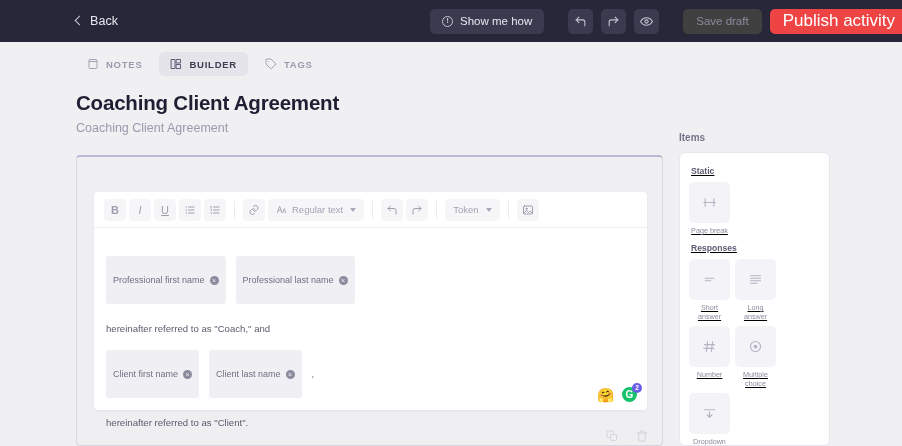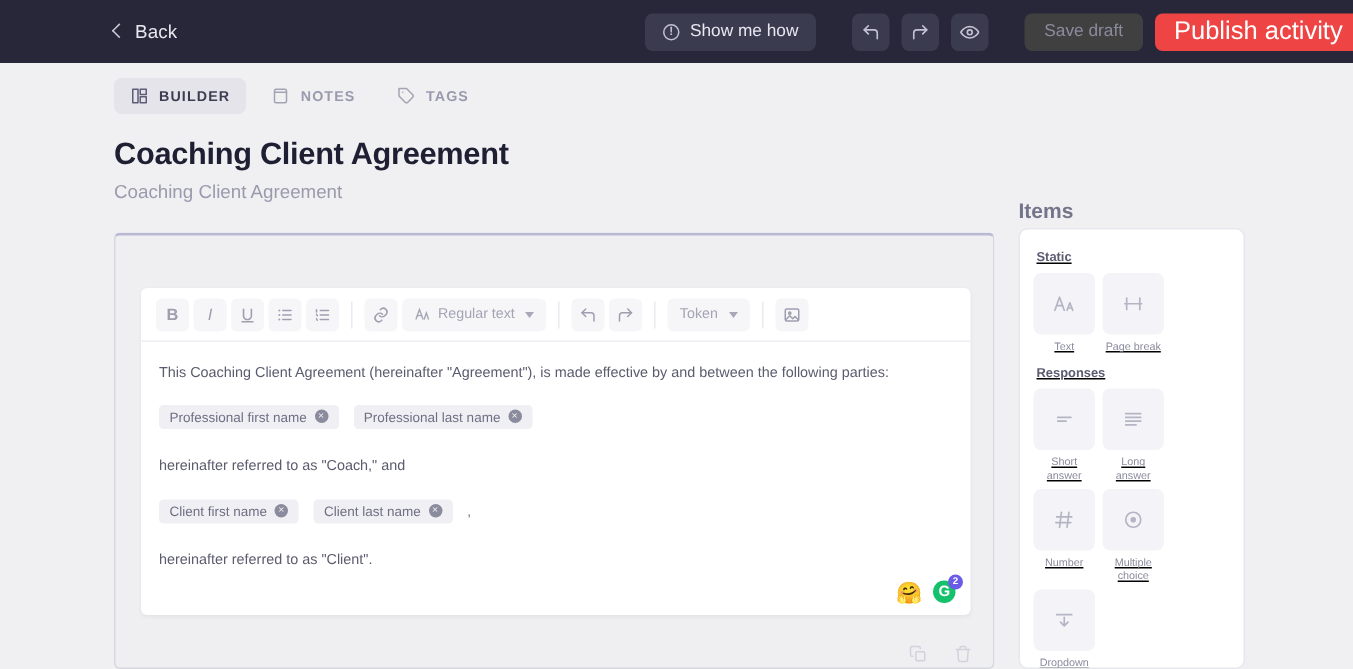--- a/index.html
+++ b/index.html
@@ -102,22 +102,22 @@
   }
   .tb-btn.wide { width:auto; padding:0 8px; gap:5px; font-size:9.5px; color:#a4a4b4; }
   .tb-sep { width:1px;height:18px;background:#eaeaf0;margin:0 5px; }
   .tb-caret { width:0;height:0;border-left:3.5px solid transparent;
     border-right:3.5px solid transparent;border-top:4px solid #a8a8b8;margin-left:2px; }
 
   .doc-body { padding:14px 12px 0 12px; position:relative; }
   .doc-line { font-size:9.6px; color:#5b5b6e; line-height:1.5; }
   .chip-row { margin:14px 0 0 0; display:flex; align-items:center; gap:10px; flex-wrap:wrap; }
   .chip {
-    display:inline-flex; align-items:flex-start; gap:5px;
-    background:#f0f0f4; border-radius:3px; padding:3px 7px;
+    display:inline-flex; align-items:center; gap:5px;
+    background:#f0f0f4; border-radius:3px; padding:19px 7px;
     font-size:9px; color:#6f6f84;
   }
   .chip-x {
     width:9px;height:9px;border-radius:50%;background:#8b8b9e;color:#f0f0f4;
     display:flex;align-items:center;justify-content:center;
     font-size:7px; line-height:1; cursor:pointer;
   }
   .chip-after { font-size:9px; color:#6f6f84; }
   .spacer-line { height:18px; }
 
@@ -139,21 +139,21 @@
   }
 
   .card-footer-icons {
     position:absolute; right:14px; bottom:3px; display:flex; gap:18px; align-items:center;
   }
   .card-footer-icons svg { display:block; }
 
   
   .items-label {
     position:absolute; left:679px; top:132px;
-    font-size:14px; color:#74748a; font-weight:bold;
+    font-size:10px; color:#74748a; font-weight:bold;
   }
   .items-panel {
     position:absolute; left:679px; top:152px; width:151px; height:294px;
     background:#ffffff; border:1px solid #e7e7ee; border-radius:6px;
     padding:10px 9px 0 9px; overflow:hidden;text-decoration:underline;
   }
   .section-title {
     font-size:8.6px; font-weight:bold; color:#5b5b72; margin:3px 0 6px 2px;
   }
   .grid3 { display:flex; flex-wrap:wrap; gap:5px; }
@@ -209,37 +209,37 @@
       </div>
 
       <div class="gap-sm"></div>
 
       <div class="btn-light">Save draft</div>
       <div class="btn-primary">Publish activity</div>
     </div>
   </div>
 
   <div class="tabs">
+    <div class="tab">
+      <svg width="12" height="12" viewBox="0 0 24 24" fill="none" stroke="#a3a3b4" stroke-width="2" stroke-linecap="round" stroke-linejoin="round">
+        <rect x="4" y="3" width="16" height="18" rx="2"></rect>
+        <line x1="4" y1="7" x2="20" y2="7"></line>
+      </svg>
+      <span>NOTES</span>
+    </div>
     <div class="tab active">
       <svg width="12" height="12" viewBox="0 0 24 24" fill="none" stroke="#5c5c78" stroke-width="2" stroke-linecap="round" stroke-linejoin="round">
         <rect x="3" y="3" width="7" height="18"></rect>
         <rect x="13" y="3" width="8" height="7"></rect>
         <rect x="13" y="13" width="8" height="8"></rect>
       </svg>
       <span>BUILDER</span>
     </div>
     <div class="tab">
       <svg width="12" height="12" viewBox="0 0 24 24" fill="none" stroke="#a3a3b4" stroke-width="2" stroke-linecap="round" stroke-linejoin="round">
-        <rect x="4" y="3" width="16" height="18" rx="2"></rect>
-        <line x1="4" y1="7" x2="20" y2="7"></line>
-      </svg>
-      <span>NOTES</span>
-    </div>
-    <div class="tab">
-      <svg width="12" height="12" viewBox="0 0 24 24" fill="none" stroke="#a3a3b4" stroke-width="2" stroke-linecap="round" stroke-linejoin="round">
         <path d="M20.59 13.41l-7.17 7.17a2 2 0 0 1-2.83 0L2 12V2h10l8.59 8.59a2 2 0 0 1 0 2.82z"></path>
         <line x1="7" y1="7" x2="7.01" y2="7"></line>
       </svg>
       <span>TAGS</span>
     </div>
   </div>
 
   <div class="page-title">Coaching Client Agreement</div>
   <div class="page-subtitle">Coaching Client Agreement</div>
 
@@ -315,21 +315,20 @@
         <div class="tb-btn">
           <svg width="12" height="12" viewBox="0 0 24 24" fill="none" stroke="#9e9eb0" stroke-width="2" stroke-linecap="round" stroke-linejoin="round">
             <rect x="3" y="4" width="18" height="16" rx="2"></rect>
             <circle cx="9" cy="9.5" r="1.5"></circle>
             <path d="M4 18l5-5 4 4 3-3 4 4"></path>
           </svg>
         </div>
       </div>
 
       <div class="doc-body">
-        <div class="doc-line">This Coaching Client Agreement (hereinafter "Agreement"), is made effective by and between the following parties:</div>
 
         <div class="chip-row">
           <span class="chip">
             <span>Professional first name</span>
             <span class="chip-x">×</span>
           </span>
           <span class="chip">
             <span>Professional last name</span>
             <span class="chip-x">×</span>
           </span>
@@ -381,31 +380,20 @@
   </div>
 
   <div class="items-label">Items</div>
 
   <div class="items-panel">
 
     <div class="section-title">Static</div>
     <div class="grid3">
       <div class="item-cell">
         <div class="item-tile">
-          <svg width="15" height="15" viewBox="0 0 24 24" fill="none" stroke="#b4b4c4" stroke-width="1.8" stroke-linecap="round" stroke-linejoin="round">
-            <path d="M2 19 L7 5 L12 19"></path>
-              <line x1="4" y1="14" x2="10" y2="14"></line>
-            <path d="M15 19 L18 11 L21 19"></path>
-              <line x1="16" y1="16.5" x2="20" y2="16.5"></line>
-          </svg>
-        </div>
-        <div class="item-label">Text</div>
-      </div>
-      <div class="item-cell">
-        <div class="item-tile">
           <svg width="15" height="15" viewBox="0 0 24 24" fill="none" stroke="#b4b4c4" stroke-width="1.8" stroke-linecap="round">
             <line x1="3" y1="12" x2="21" y2="12"></line>
             <line x1="5" y1="6" x2="5" y2="18"></line>
             <line x1="19" y1="6" x2="19" y2="18"></line>
           </svg>
         </div>
         <div class="item-label">Page break</div>
       </div>
     </div>
 

